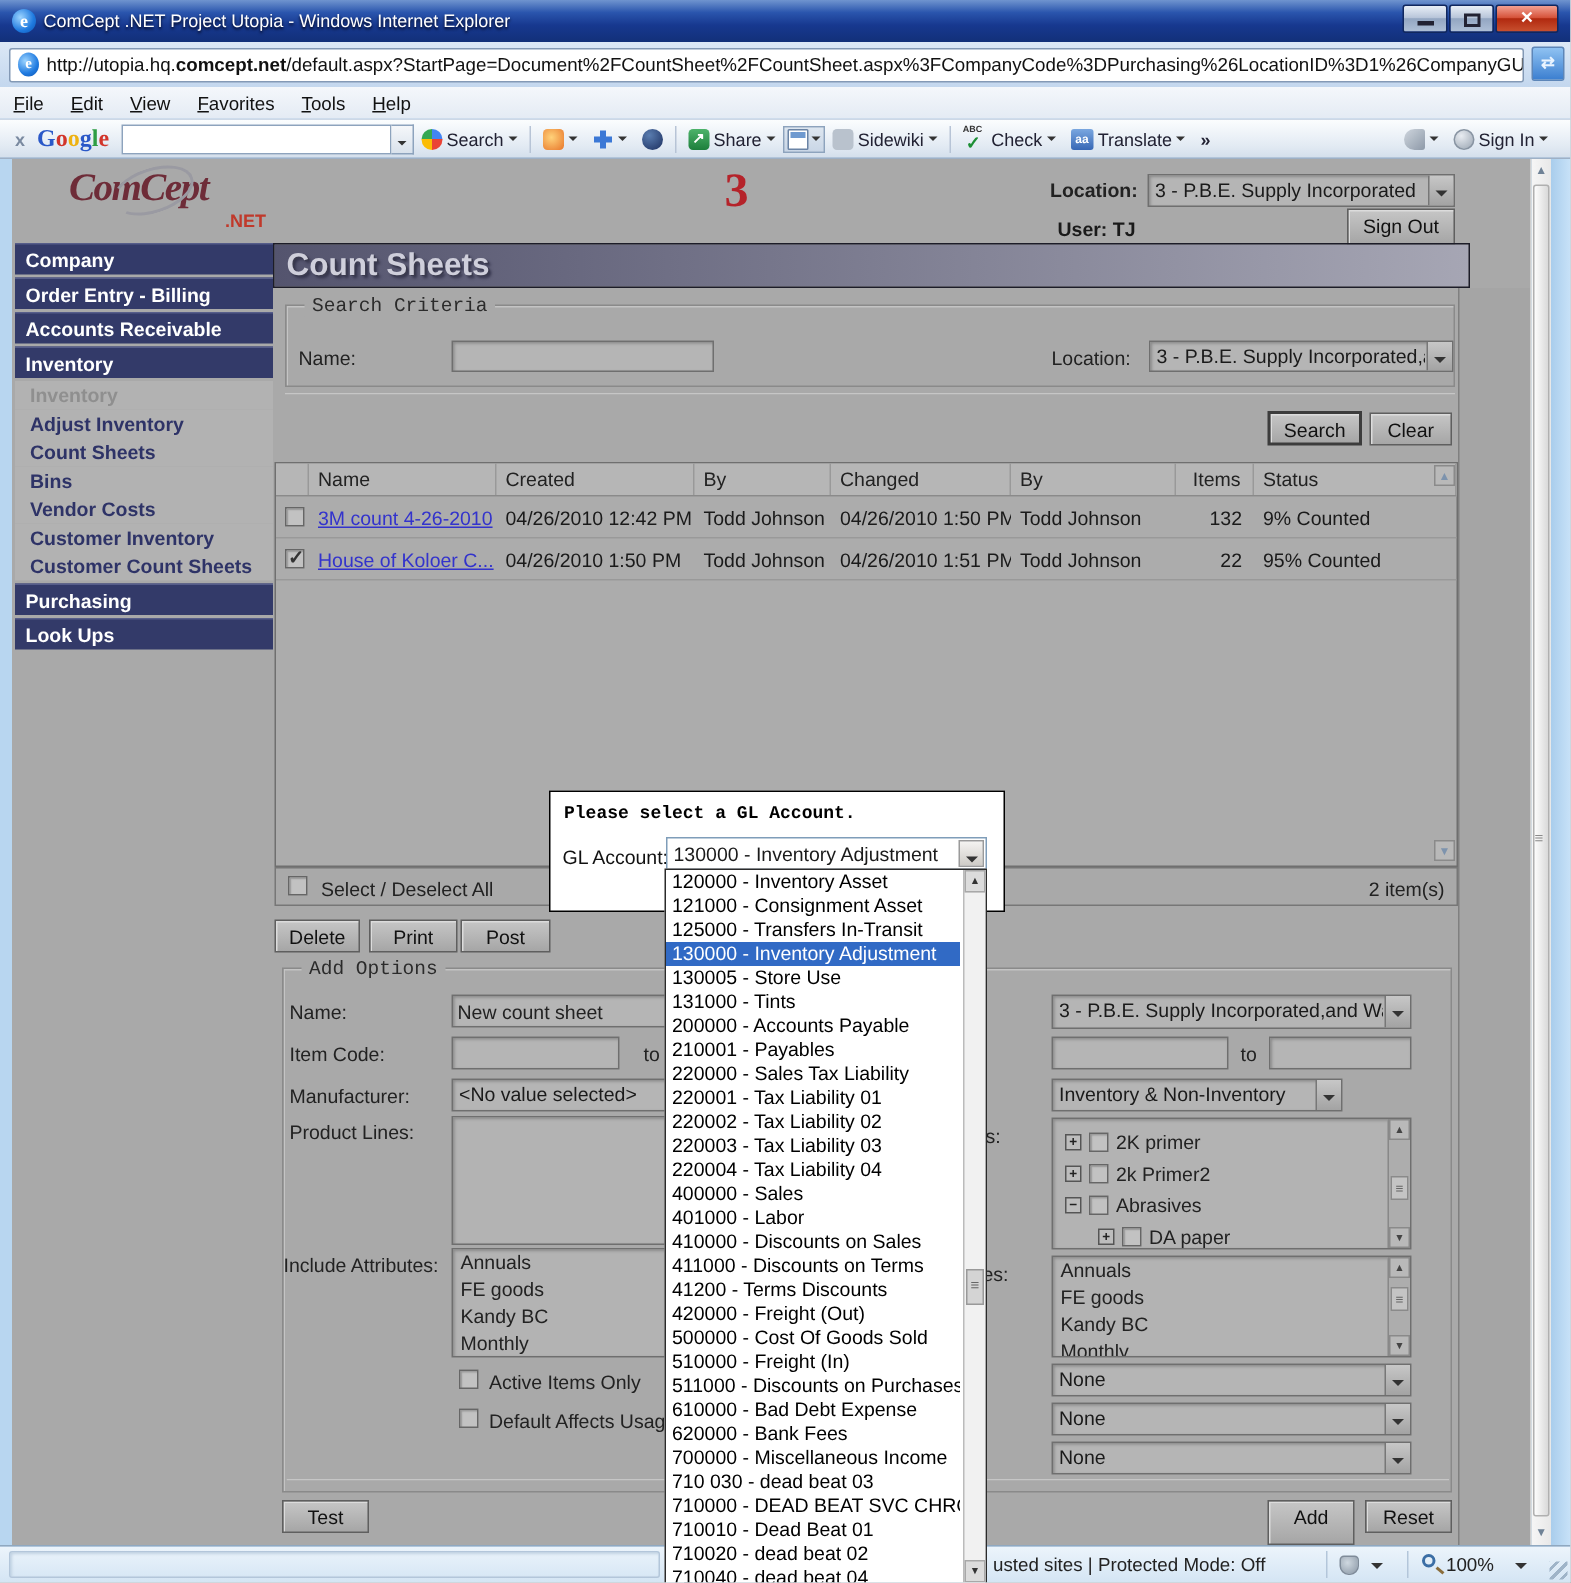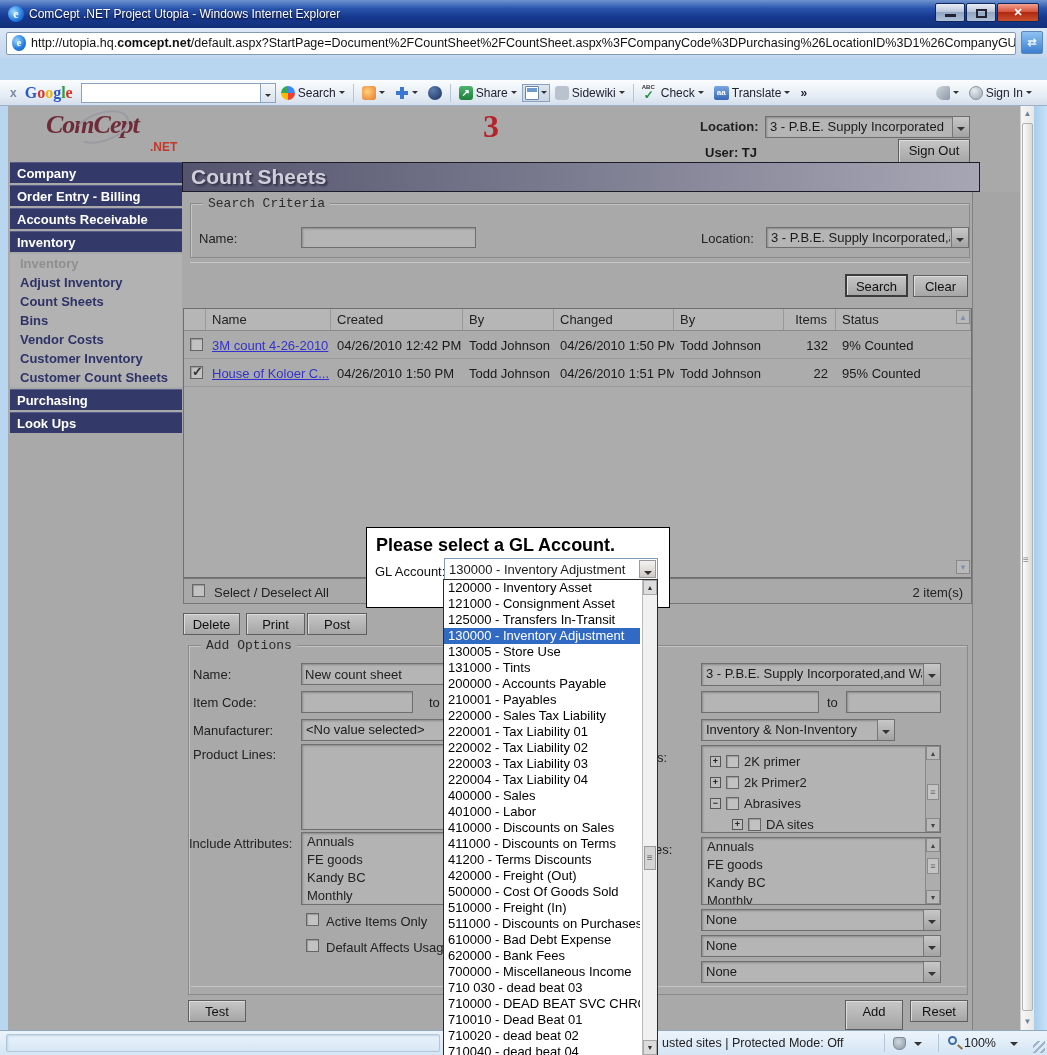--- a/index.html
+++ b/index.html
@@ -127,21 +127,21 @@
   .lb-scroll { position:absolute; right:0; top:0; bottom:0; width:15px; background:#adadad; border-left:1px solid #888; }
   .lb-scroll .sb-btn { position:absolute; left:0; width:14px; height:14px; background:#b9b9b9; border:1px solid #8a8a8a; font-size:7px; text-align:center; line-height:13px; color:#444; }
   .lb-scroll .sb-thumb { position:absolute; left:1px; width:12px; height:16px; background:#c4c4c4; border:1px solid #8a8a8a; text-align:center; font-size:9px; line-height:14px; color:#666; }
 
   
   .tree-item { position:absolute; display:flex; align-items:center; gap:5px; font-size:13px; color:#222; white-space:nowrap; }
   .expander { width:11px; height:11px; border:1px solid #555; background:#bdbdbd; font:bold 9px/9px "Liberation Sans",sans-serif; text-align:center; color:#222; flex:none; }
 
   
   .dialog { position:absolute; left:366px; top:527px; width:304px; height:81px; background:#fff; border:1px solid #000; z-index:60; }
-  .dialog-title { position:absolute; left:9px; top:7px; font-weight:bold; font-size:18px; color:#000; }
+  .dialog-title { position:absolute; left:9px; top:7px; font-weight:bold; font-size:12px; color:#000;font-family:Liberation Mono, monospace; }
   .dialog-label { position:absolute; left:8px; top:36px; color:#111; }
   .combo { position:absolute; left:77px; top:30px; width:214px; height:22px; background:#fff; border:1px solid #7f9db9; }
   .combo .txt { position:absolute; left:4px; top:3px; right:20px; white-space:nowrap; overflow:hidden; }
   .combo .dbtn { position:absolute; right:1px; top:1px; width:17px; height:18px; background:linear-gradient(#f4f3f1,#cfccc7); border:1px solid #9a9a9a; text-align:center; }
   .combo .dbtn .caret { margin-top:6px; }
 
   
   .gl-list { position:absolute; left:443px; top:579px; width:215px; height:478px; background:#fff; border:1px solid #2b2b2b; z-index:65; overflow:hidden; }
   .gl-item { height:16px; font-size:13px; line-height:15px; padding-left:4px; color:#000; white-space:nowrap; width:196px; overflow:hidden; }
   .gl-item.sel { background:#316ac5; color:#fff; }
@@ -189,20 +189,28 @@
   </div>
 
   <div class="addressbar">
     <div class="url-box">
       <span class="url-doc-icon">e</span>
       <span class="url-text"><span>http://utopia.hq.</span><b>comcept.net</b><span>/default.aspx?StartPage=Document%2FCountSheet%2FCountSheet.aspx%3FCompanyCode%3DPurchasing%26LocationID%3D1%26CompanyGUID%3D7BE</span></span>
     </div>
     <span class="go-btn">⇄</span>
   </div>
 
+  <div class="menubar">
+    <span class="menu-item">File</span>
+    <span class="menu-item">Edit</span>
+    <span class="menu-item">View</span>
+    <span class="menu-item">Favorites</span>
+    <span class="menu-item">Tools</span>
+    <span class="menu-item">Help</span>
+  </div>
 
   <div class="gtoolbar">
     <span class="gt-x">x</span>
     <span class="google-logo"><span class="gl-G1">G</span><span class="gl-o1">o</span><span class="gl-o2">o</span><span class="gl-g2">g</span><span class="gl-l">l</span><span class="gl-e">e</span></span>
     <input class="gt-search-box" style="">
     <span class="gt-combo-btn"><span class="caret small" style="margin:8px 0 0 4px;"></span></span>
     <span class="gt-item">
         <span class="mini gsq"></span>
         <span>Search</span>
         <span class="caret small"></span>
@@ -415,21 +423,21 @@
           <span>2k Primer2</span>
         </div>
         <div class="tree-item" style="left:8px; top:50px;">
           <span class="expander">−</span>
           <span class="checkbox"></span>
           <span>Abrasives</span>
         </div>
         <div class="tree-item" style="left:30px; top:71px;">
           <span class="expander">+</span>
           <span class="checkbox"></span>
-          <span>DA sites</span>
+          <span>DA paper</span>
         </div>
         <div class="lb-scroll">
           <span class="sb-btn" style="top:0;">▲</span>
           <span class="sb-thumb" style="top:38px;">≡</span>
           <span class="sb-btn" style="bottom:0;">▼</span>
         </div>
       </div>
 
       <div class="listbox" style="left:512px; top:191px; width:240px; height:68px;">
         <div class="li">Annuals</div>

